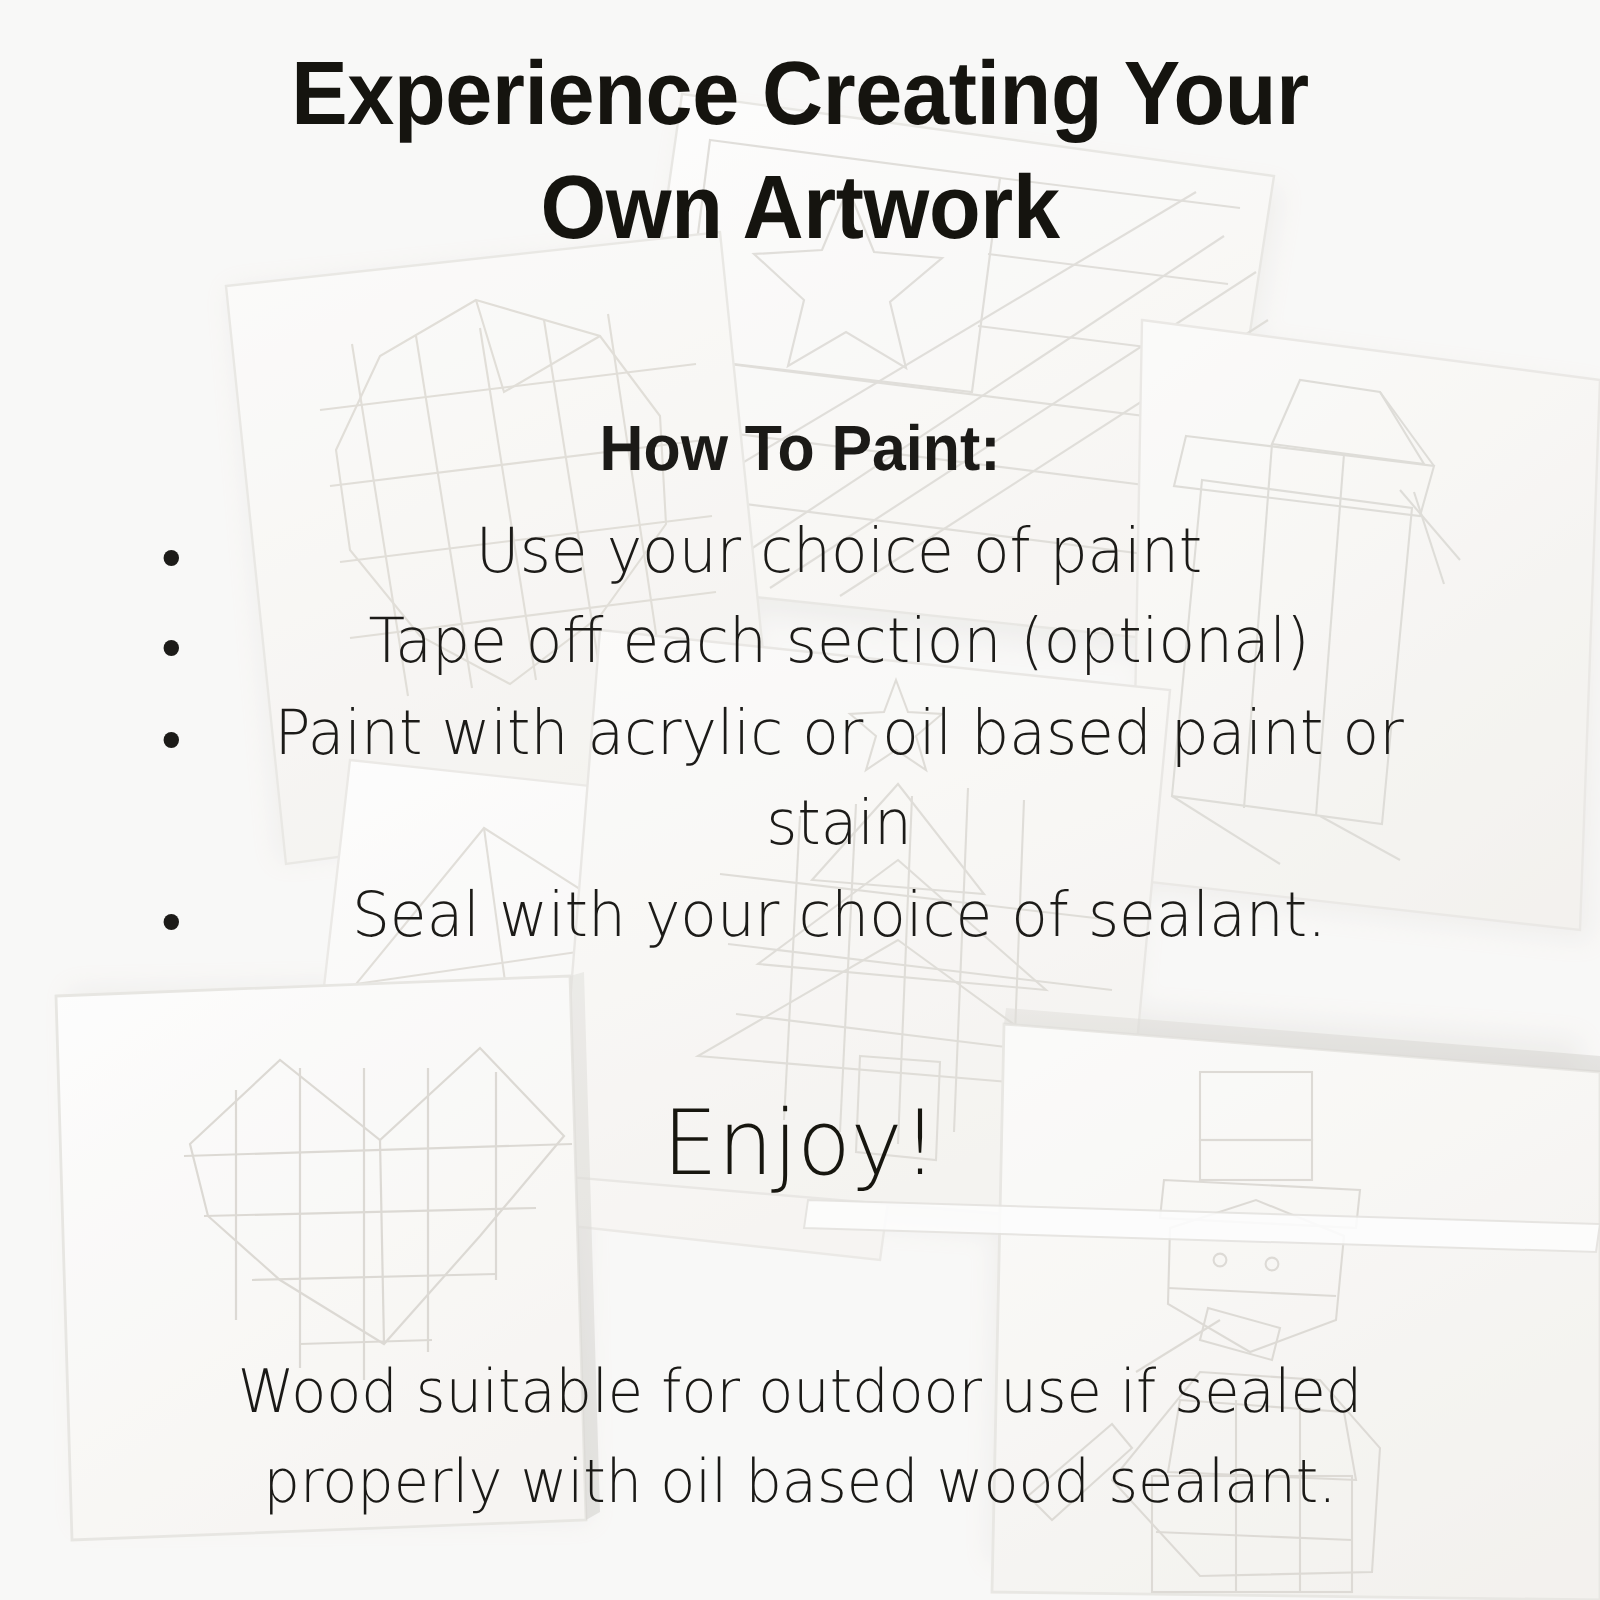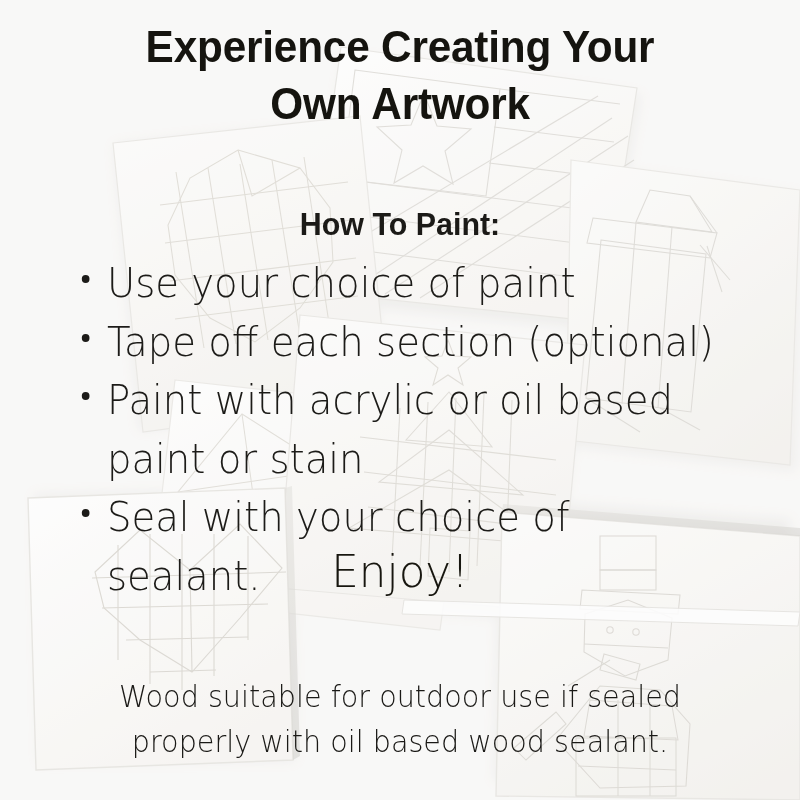--- a/index.html
+++ b/index.html
@@ -76,23 +76,24 @@
   .bullets {
     position: absolute;
     left: 76px;
     top: 254px;
     width: 680px;
     margin: 0;
     padding: 0;
     list-style: none;
     font-family: "DejaVu Sans", sans-serif;
     font-weight: 300;
-    font-size: 40px;
+    font-size: 31px;
     line-height: 1.465;
     color: #1c1b18;
+    text-align: center;
   }
   .bullets li {
     position: relative;
     padding-left: 32px;
     transform: scaleX(0.965);
     transform-origin: 0 0;
   }
   .bullets li::before {
     content: "";
     position: absolute;

